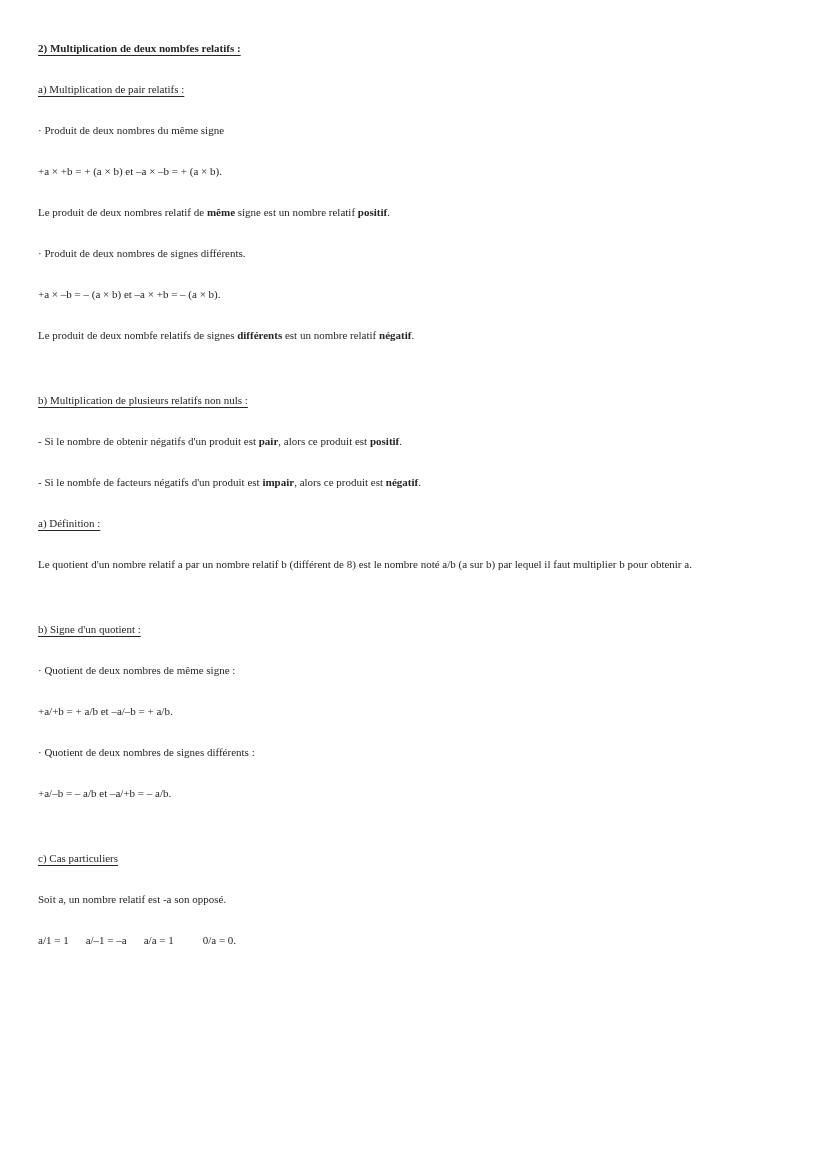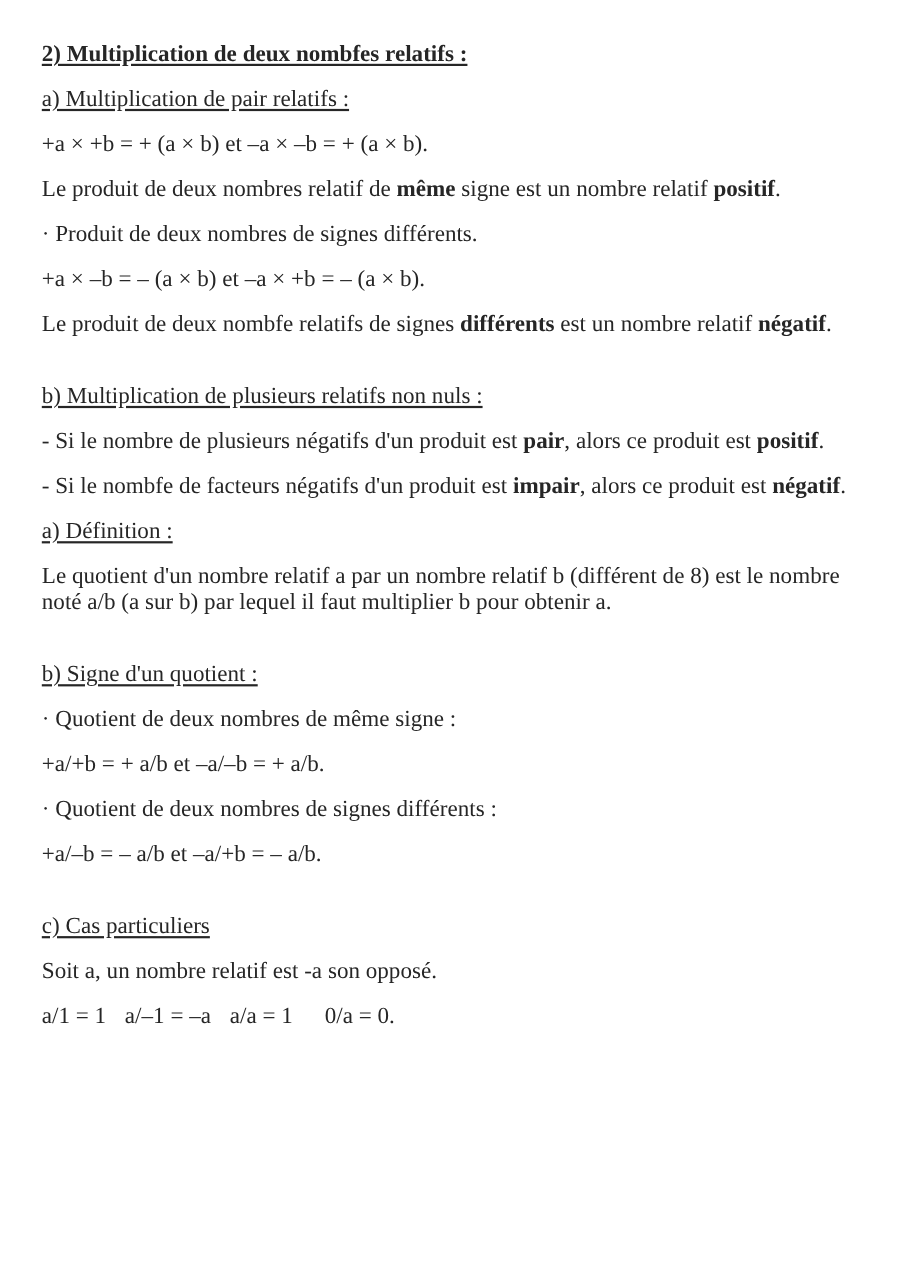--- a/index.html
+++ b/index.html
@@ -12,21 +12,21 @@
     height: 1170px;
     overflow: hidden;
     box-sizing: border-box;
   }
   .page {
     box-sizing: border-box;
     width: 828px;
     height: 1170px;
     padding: 36px 38px 0 38px;
     font-family: "Liberation Serif", "DejaVu Serif", serif;
-    font-size: 21px;
+    font-size: 11px;
     line-height: 24px;
     color: #262626;
     background: #ffffff;
   }
   .page p {
     margin: 0 0 17px 0;
     max-width: 752px;
   }
   .u {
     text-decoration: underline;
@@ -40,34 +40,35 @@
 </style>
 </head>
 <body>
 
 <div class="page">
 
   <p class="heading bold u">2) Multiplication de deux nombfes relatifs :</p>
 
   <p class="heading u">a) Multiplication de pair relatifs :</p>
 
+  <p>· Produit de deux nombres du même signe</p>
 
   <p>+a × +b = + (a × b) et –a × –b = + (a × b).</p>
 
   <p><span>Le produit de deux nombres relatif de </span><b>même</b><span> signe est un nombre relatif </span><b>positif</b><span>.</span></p>
 
   <p>· Produit de deux nombres de signes différents.</p>
 
   <p>+a × –b = – (a × b) et –a × +b = – (a × b).</p>
 
   <p><span>Le produit de deux nombfe relatifs de signes </span><b>différents</b><span> est un nombre relatif </span><b>négatif</b><span>.</span></p>
 
   <p class="heading u sp-top">b) Multiplication de plusieurs relatifs non nuls :</p>
 
-  <p><span>- Si le nombre de plusieurs négatifs d'un produit est </span><b>pair</b><span>, alors ce produit est </span><b>positif</b><span>.</span></p>
+  <p><span>- Si le nombre de obtenir négatifs d'un produit est </span><b>pair</b><span>, alors ce produit est </span><b>positif</b><span>.</span></p>
 
   <p><span>- Si le nombfe de facteurs négatifs d'un produit est </span><b>impair</b><span>, alors ce produit est </span><b>négatif</b><span>.</span></p>
 
 
   <p class="heading u">a) Définition :</p>
 
   <p>Le quotient d'un nombre relatif a par un nombre relatif b (différent de 8) est le nombre noté a/b (a sur b) par lequel il faut multiplier b pour obtenir a.</p>
 
   <p class="heading u sp-top">b) Signe d'un quotient :</p>
 

